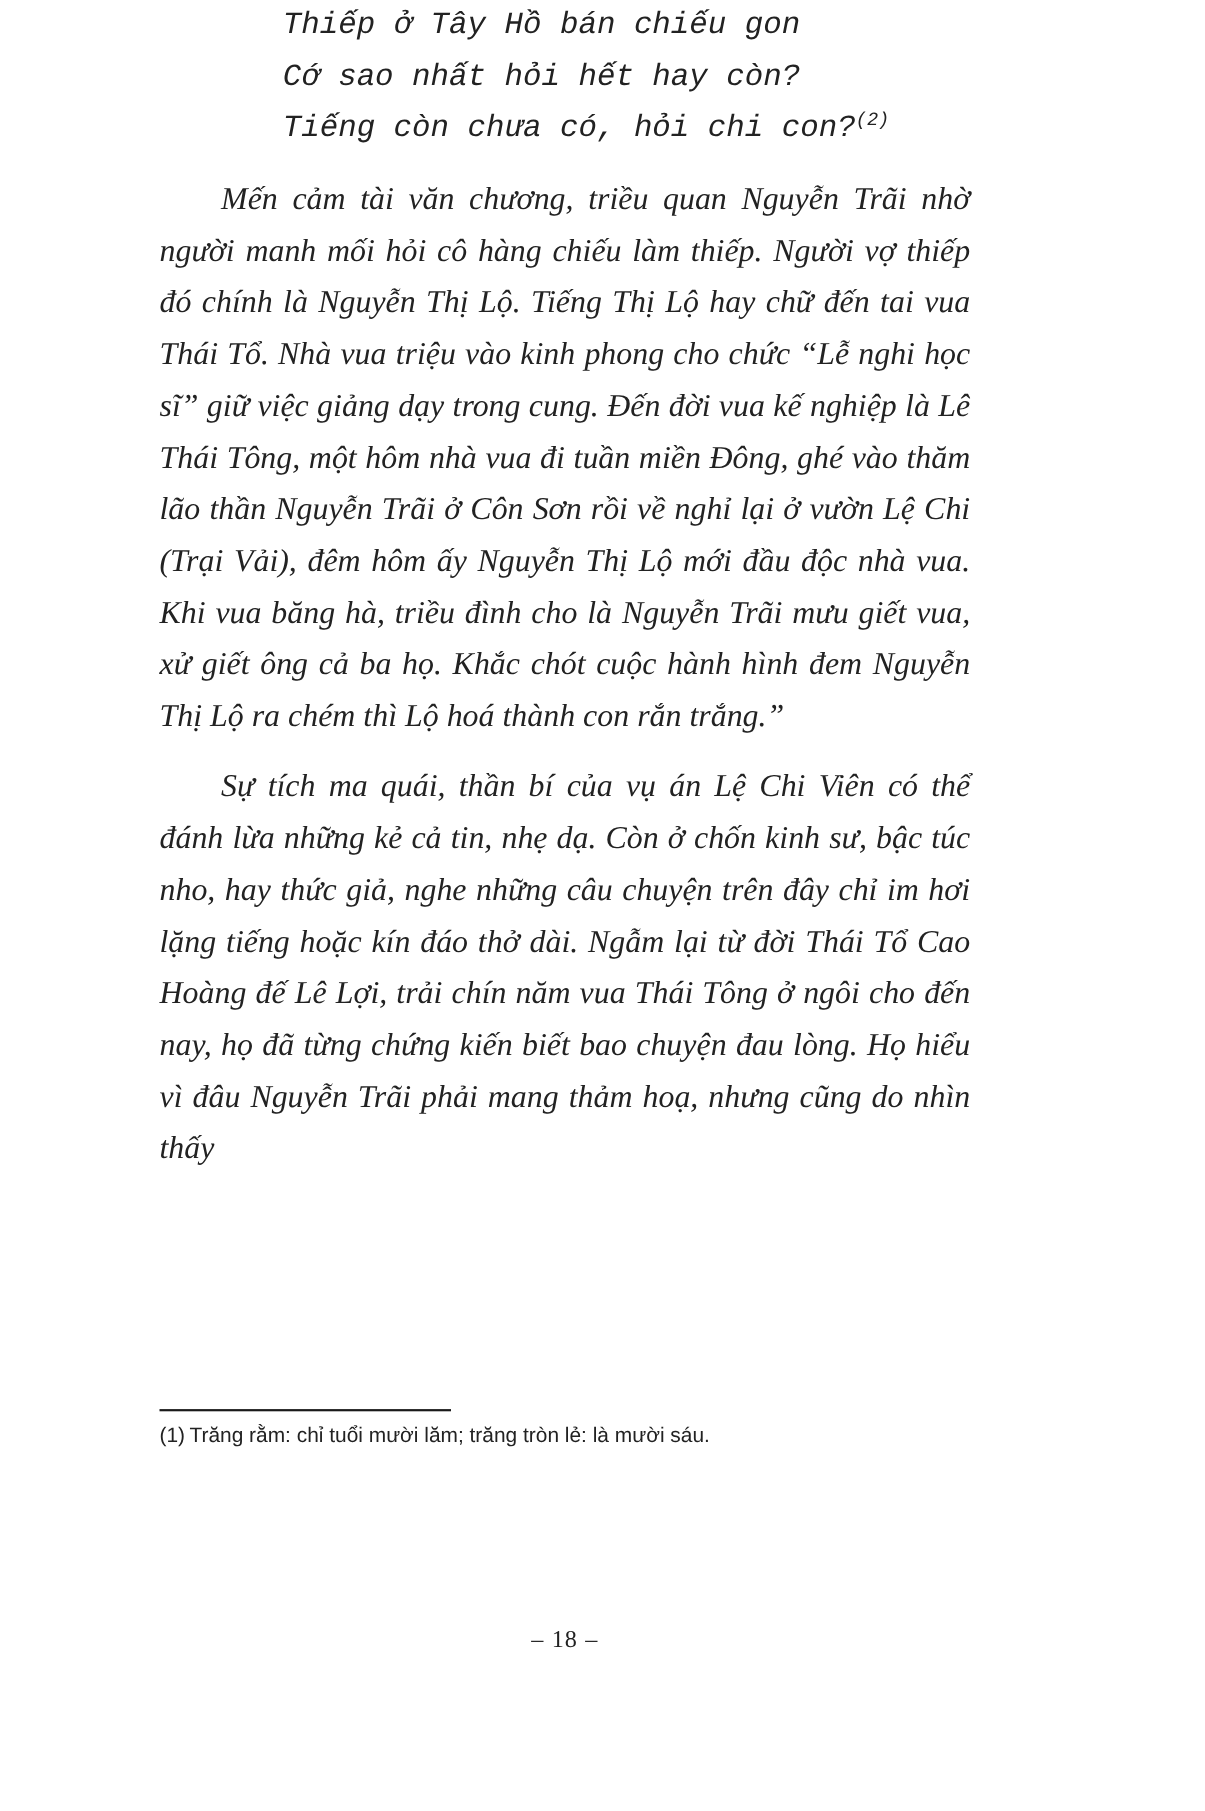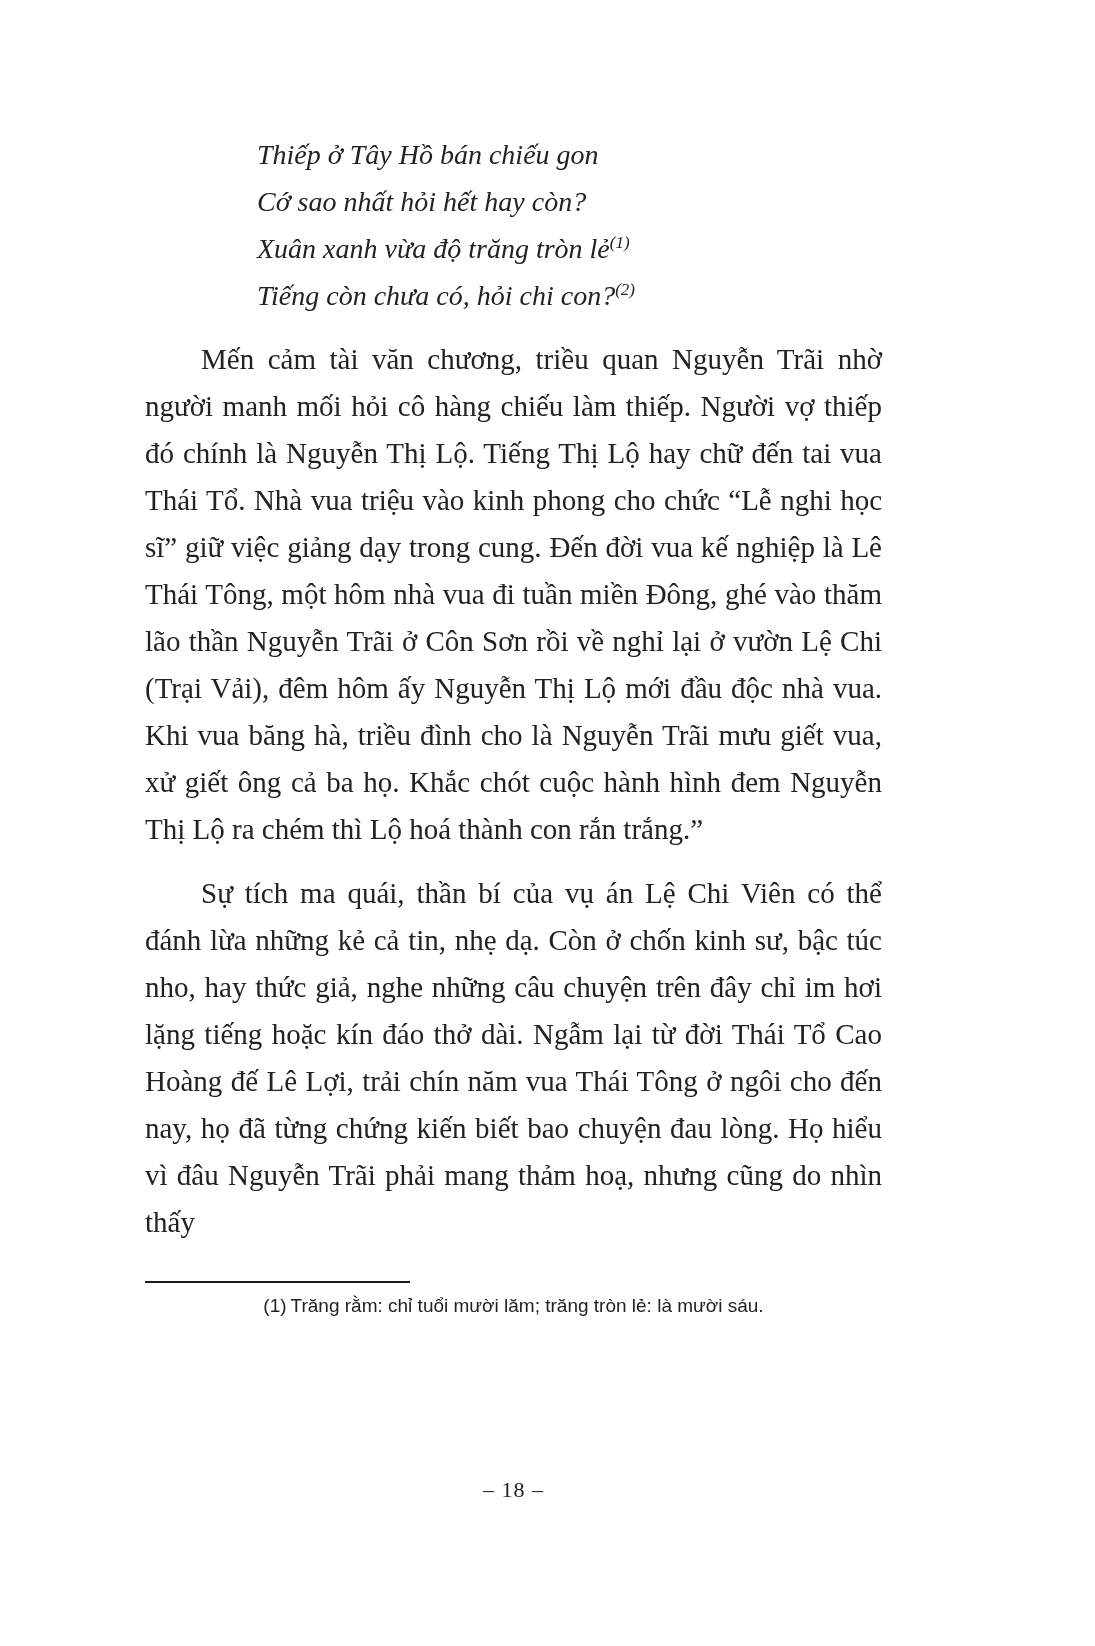--- a/index.html
+++ b/index.html
@@ -20,63 +20,62 @@
     inset: 0;
     background: #ffffff;
   }
   .content {
     position: absolute;
     left: 145px;
     top: 0;
     width: 737px;
   }
   .poem {
-    margin-top: 131px;
     margin-left: 112px;
     font-style: italic;
     font-size: 28px;
     line-height: 47px;
-    font-family: Liberation Serif, serif;
+    font-family: Liberation Mono, monospace;
   }
   .poem-line {
     white-space: nowrap;
   }
   .poem-line sup {
     font-size: 17px;
     line-height: 0;
     vertical-align: super;
     letter-spacing: 0;
   }
   .para {
     font-size: 29px;
     line-height: 47px;
     text-align: justify;
     text-indent: 56px;
     margin: 17px 0 0 0;
     font-family: "Liberation Serif", serif;
+    font-style: italic;
   }
   .footnotes {
     position: absolute;
     left: 145px;
     top: 1281px;
     width: 737px;
     font-family: "Liberation Sans", sans-serif;
     font-size: 19px;
     line-height: 27.5px;
     color: #222222;
   }
   .fn-rule {
     width: 265px;
     height: 0;
     border-top: 2px solid #1a1a1a;
     margin-bottom: 9px;
   }
   .footnote {
     margin: 0;
-    text-align: center;
   }
   .fn-marker {
     margin-right: 4px;
   }
   .page-number {
     position: absolute;
     top: 1477px;
     left: 145px;
     width: 737px;
     text-align: center;
@@ -94,23 +93,20 @@
   <div class="content">
 
     <div class="poem">
       <div class="poem-line">
         <span>Thiếp ở Tây Hồ bán chiếu gon</span><sup></sup>
       </div>
       <div class="poem-line">
         <span>Cớ sao nhất hỏi hết hay còn?</span><sup></sup>
       </div>
       <div class="poem-line">
-        <span>Xuân xanh vừa độ trăng tròn lẻ</span><sup>(1)</sup>
-      </div>
-      <div class="poem-line">
         <span>Tiếng còn chưa có, hỏi chi con?</span><sup>(2)</sup>
       </div>
     </div>
 
     <p class="para">Mến cảm tài văn chương, triều quan Nguyễn Trãi nhờ người manh mối hỏi cô hàng chiếu làm thiếp. Người vợ thiếp đó chính là Nguyễn Thị Lộ. Tiếng Thị Lộ hay chữ đến tai vua Thái Tổ. Nhà vua triệu vào kinh phong cho chức “Lễ nghi học sĩ” giữ việc giảng dạy trong cung. Đến đời vua kế nghiệp là Lê Thái Tông, một hôm nhà vua đi tuần miền Đông, ghé vào thăm lão thần Nguyễn Trãi ở Côn Sơn rồi về nghỉ lại ở vườn Lệ Chi (Trại Vải), đêm hôm ấy Nguyễn Thị Lộ mới đầu độc nhà vua. Khi vua băng hà, triều đình cho là Nguyễn Trãi mưu giết vua, xử giết ông cả ba họ. Khắc chót cuộc hành hình đem Nguyễn Thị Lộ ra chém thì Lộ hoá thành con rắn trắng.”</p>
     <p class="para">Sự tích ma quái, thần bí của vụ án Lệ Chi Viên có thể đánh lừa những kẻ cả tin, nhẹ dạ. Còn ở chốn kinh sư, bậc túc nho, hay thức giả, nghe những câu chuyện trên đây chỉ im hơi lặng tiếng hoặc kín đáo thở dài. Ngẫm lại từ đời Thái Tổ Cao Hoàng đế Lê Lợi, trải chín năm vua Thái Tông ở ngôi cho đến nay, họ đã từng chứng kiến biết bao chuyện đau lòng. Họ hiểu vì đâu Nguyễn Trãi phải mang thảm hoạ, nhưng cũng do nhìn thấy</p>
 
   </div>
 
   <div class="footnotes">

